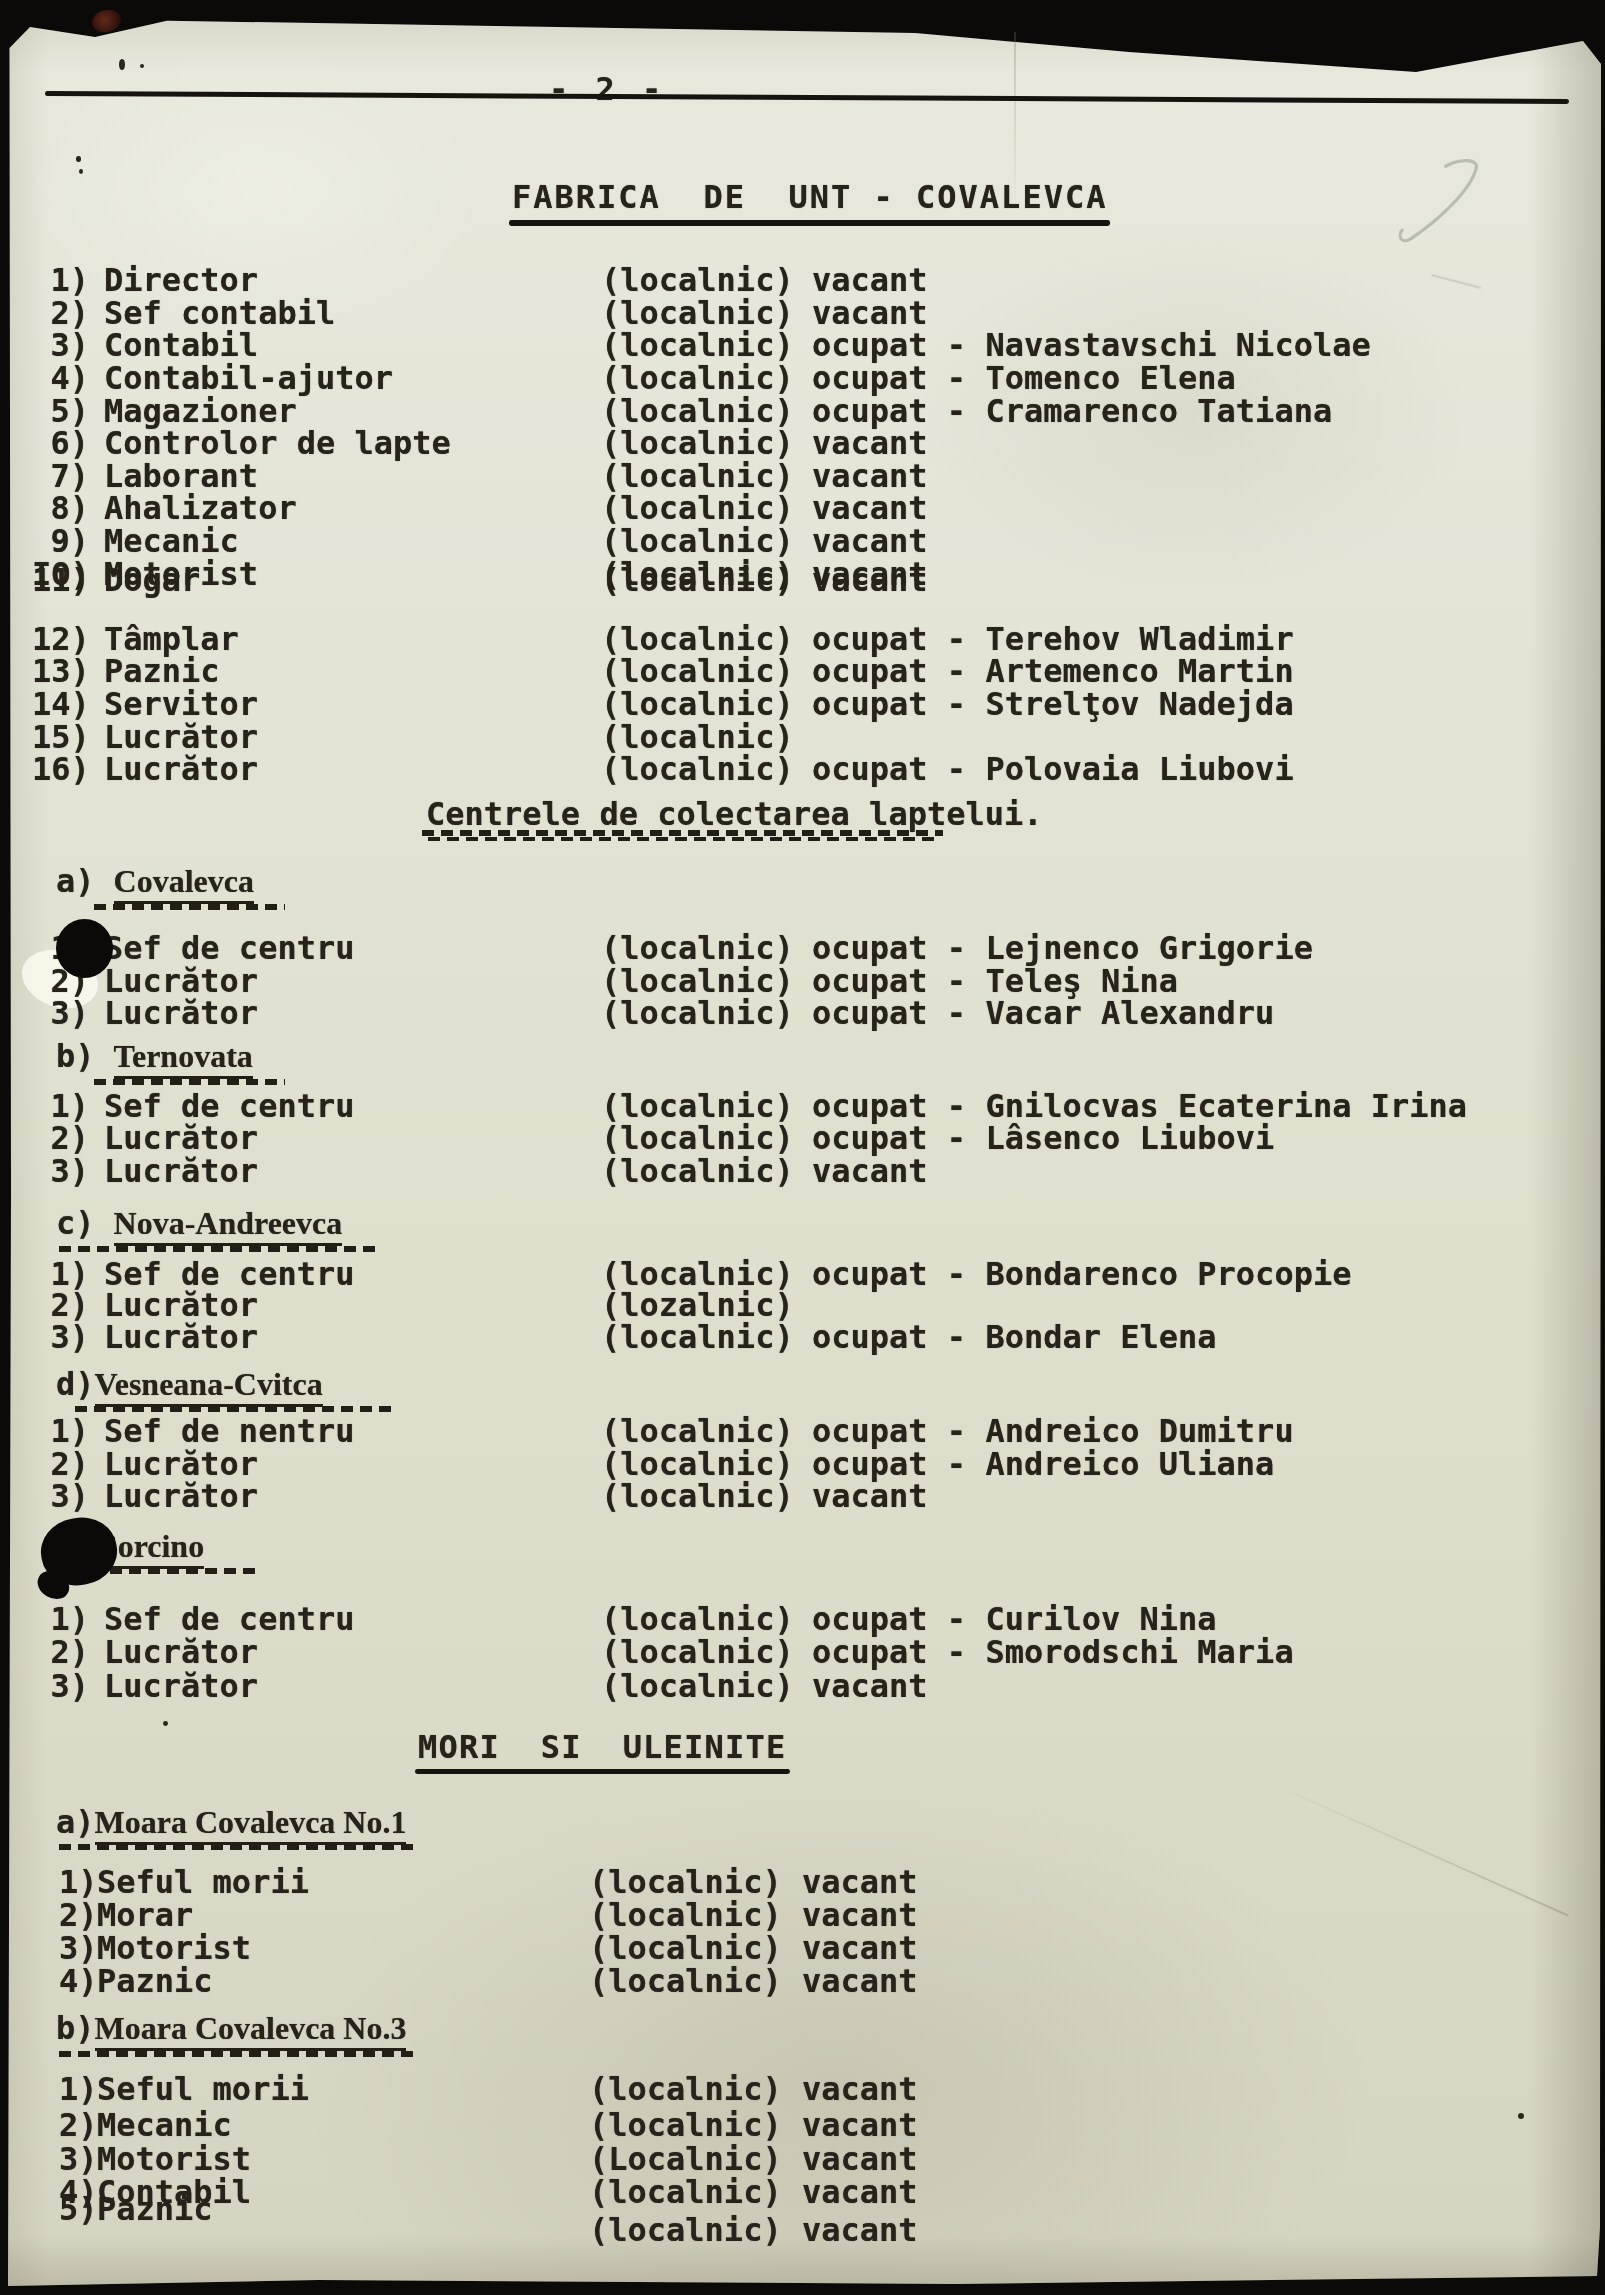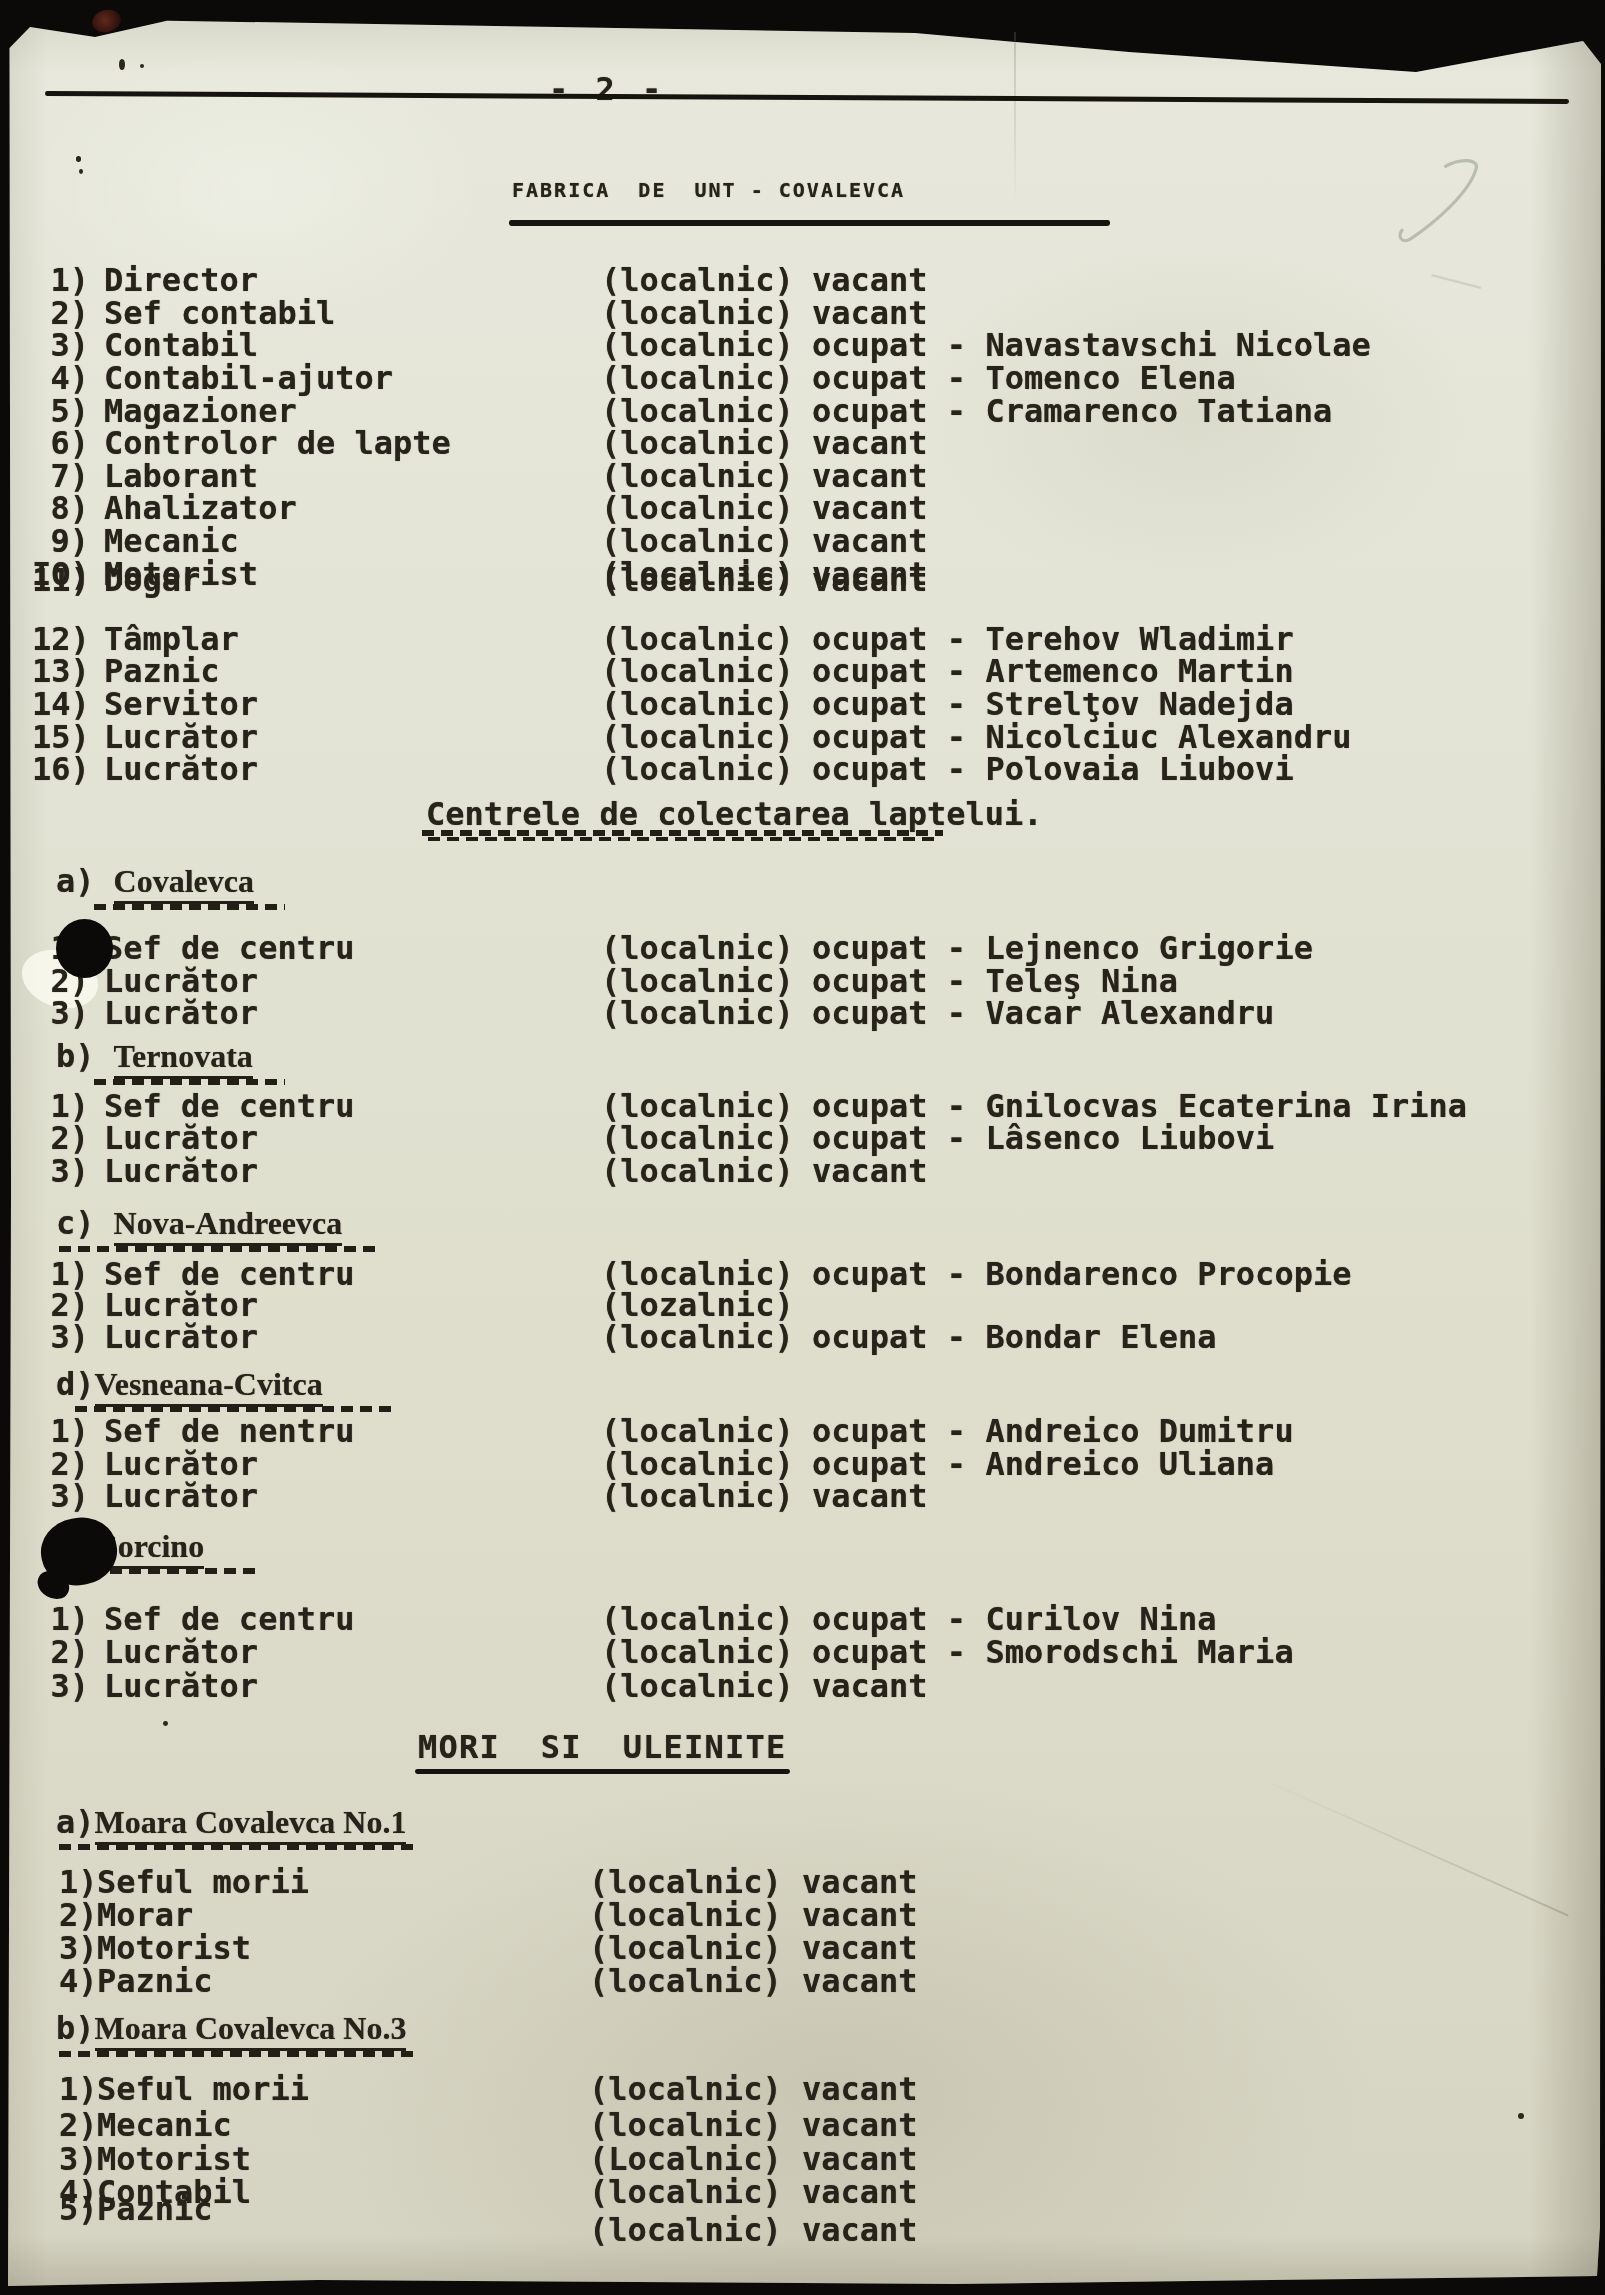--- a/index.html
+++ b/index.html
@@ -51,21 +51,21 @@
 
 <div class="stage">
   <div class="paper"></div>
 
   <div class="crease" style="left:1014px;top:32px;width:2.4px;height:175px;background:linear-gradient(180deg,rgba(120,115,95,.3),transparent);"></div>
   <div class="crease" style="left:1241px;top:1845px;width:342px;height:2.4px;background:linear-gradient(90deg,transparent,rgba(120,115,95,.35));transform:rotate(24deg);"></div>
 
   <div class="txt zt" style="left:549px;top:70px;font-size:32px;letter-spacing:4px;">- 2 -</div>
   <div class="rule zt" style="left:45px;top:95px;width:1524px;height:4.8px;transform:rotate(0.3deg);"></div>
 
-  <div class="txt zt" style="left:512px;top:178px;font-size:20px;letter-spacing:2px;text-align:center;">FABRICA  DE  UNT - COVALEVCA</div>
+  <div class="txt zt" style="left:512px;top:178px;font-size:32px;letter-spacing:2px;text-align:center;">FABRICA  DE  UNT - COVALEVCA</div>
   <div class="rule zt" style="left:509px;top:220px;width:601px;height:5.6px;"></div>
 
   <div class="row zt" style="top:264px">
       <span class="c n">1)</span>
       <span class="c t">Director</span>
       <span class="c l">(localnic)</span>
       <span class="c s">vacant</span>
     </div>
   <div class="row zt" style="top:297px">
       <span class="c n">2)</span>
@@ -142,21 +142,20 @@
   <div class="row zt" style="top:688px">
       <span class="c n">14)</span>
       <span class="c t">Servitor</span>
       <span class="c l">(localnic)</span>
       <span class="c s">ocupat - Strelţov Nadejda</span>
     </div>
   <div class="row zt" style="top:721px">
       <span class="c n">15)</span>
       <span class="c t">Lucrător</span>
       <span class="c l">(localnic)</span>
-      <span class="c s">ocupat - Nicolciuc Alexandru</span>
     </div>
   <div class="row zt" style="top:753px">
       <span class="c n">16)</span>
       <span class="c t">Lucrător</span>
       <span class="c l">(localnic)</span>
       <span class="c s">ocupat - Polovaia Liubovi</span>
     </div>
 
   <div class="txt zt" style="left:426px;top:795px;font-size:32px;">Centrele de colectarea laptelui.</div>
   <div class="dashes zt" style="left:422px;top:830px;width:521px;"></div>

